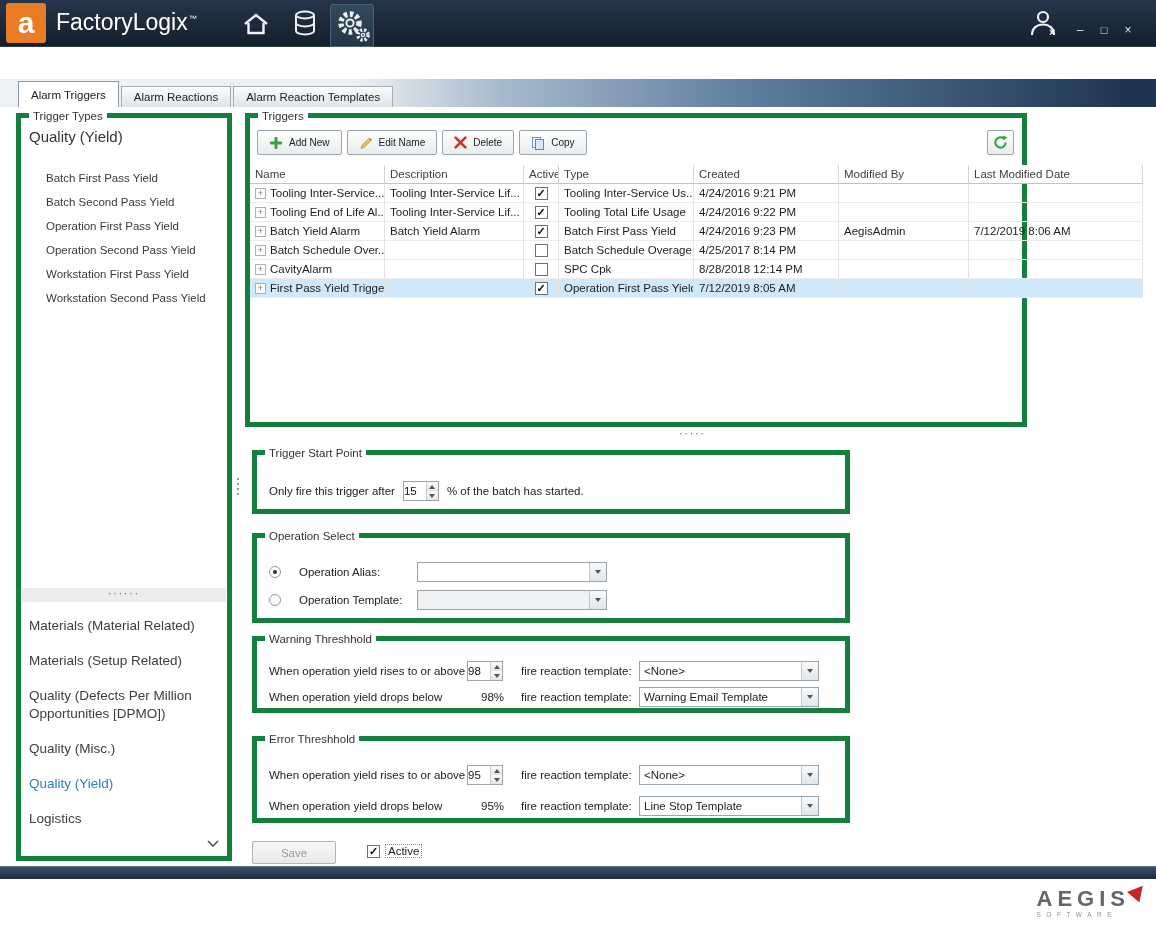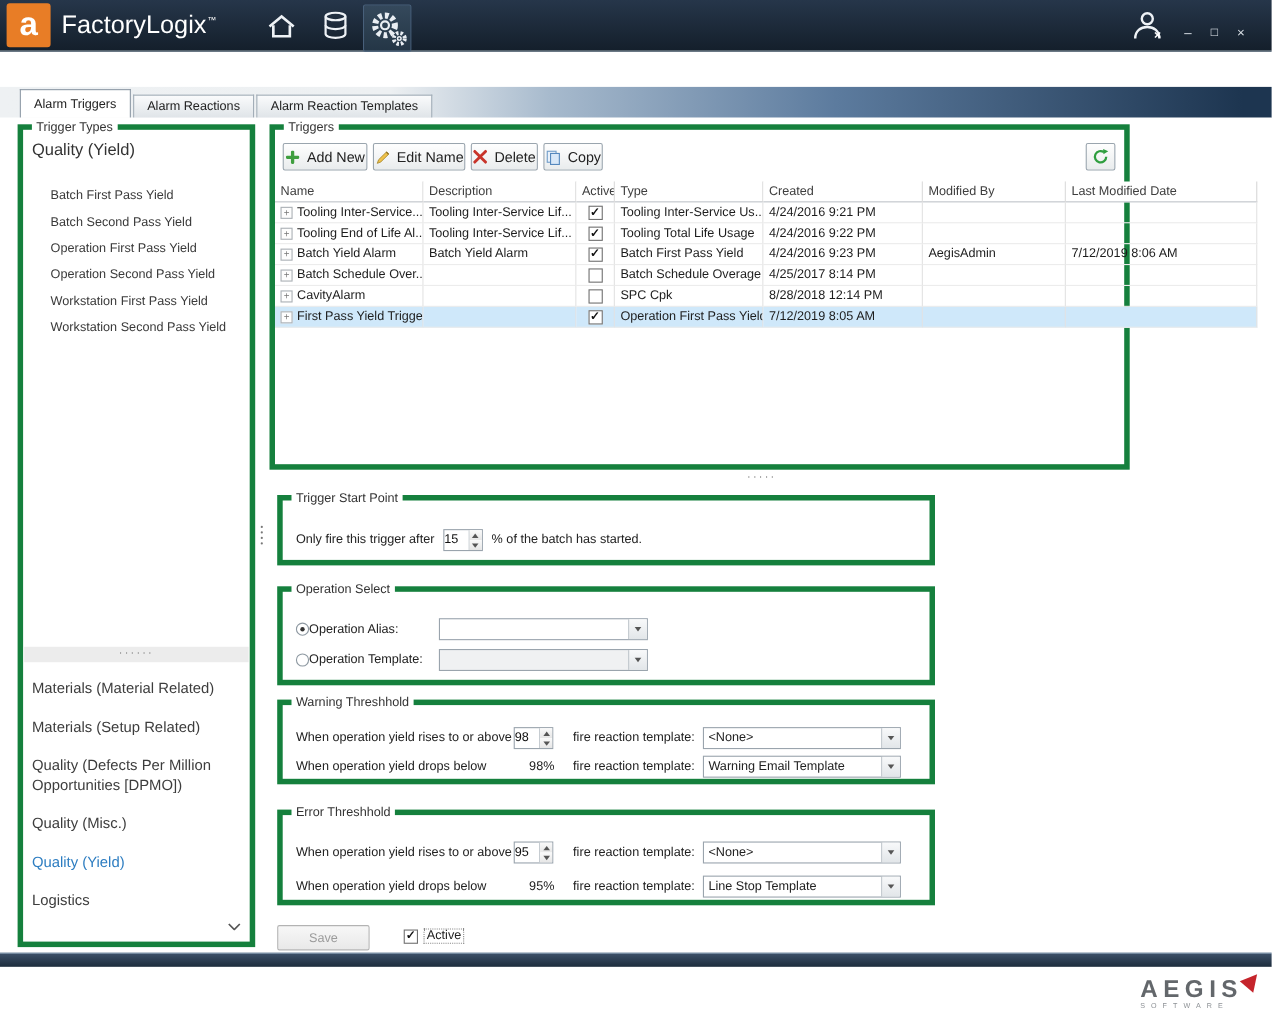--- a/index.html
+++ b/index.html
@@ -45,39 +45,39 @@
 .yield-item{height:24px;line-height:24px;padding-left:25px;font-size:11.5px;color:#3a3a3a;white-space:nowrap;cursor:pointer}
 .left-splitter{position:absolute;left:1px;top:470px;width:calc(100% - 2px);height:14px;background:#ececec;text-align:center;font-size:10px;line-height:11px;color:#666;letter-spacing:2px;cursor:row-resize}
 .cat-list{position:absolute;left:8px;top:499px;width:198px}
 .cat-item{font-size:13.5px;color:#3d3d3d;line-height:18px;margin-bottom:17px;cursor:pointer}
 .cat-item.selected{color:#2d7dc1}
 .scroll-chevron{position:absolute;right:8px;bottom:5px;cursor:pointer}
 
 
 .gb-trig{left:245px;top:6px;width:782px;height:314px}
 .toolbar{position:absolute;left:7px;top:12px;display:flex;gap:5px}
-.tbtn{height:25px;border:1px solid #9aa5ae;background:linear-gradient(#fefefe,#e9eced);display:flex;align-items:center;gap:6px;padding:0 1px;font-size:13px;color:#222;border-radius:2px;cursor:pointer;white-space:nowrap}
+.tbtn{height:25px;border:1px solid #9aa5ae;background:linear-gradient(#fefefe,#e9eced);display:flex;align-items:center;gap:6px;padding:0 11px;font-size:10px;color:#222;border-radius:2px;cursor:pointer;white-space:nowrap}
 .refresh-btn{position:absolute;right:8px;top:12px;width:27px;height:25px;border:1px solid #9aa5ae;background:linear-gradient(#fefefe,#e9eced);border-radius:2px;display:flex;align-items:center;justify-content:center;cursor:pointer}
 .table{position:absolute;left:0;top:47px;width:893px;display:grid;grid-template-columns:135px 139px 35px 135px 145px 130px 1fr;font-size:11.5px}
 .th{height:19px;line-height:18px;padding-left:5px;color:#3e3e3e;border-right:1px solid #d8d8d8;border-bottom:1px solid #bfc4c9;background:#fff;white-space:nowrap;overflow:hidden;cursor:pointer}
 .trow{display:contents;cursor:pointer}
 .td{height:19px;padding-left:5px;color:#1d1d1d;border-right:1px solid #e3e3e3;border-bottom:1px solid #ececec;white-space:nowrap;overflow:hidden;display:flex;align-items:center;gap:4px}
 .trow.selected .td{background:#cfe8fa}
 .expand{width:11px;height:11px;border:1px solid #aab0b5;color:#777;font-size:9px;line-height:9px;text-align:center;flex:none;background:#fdfdfd;cursor:pointer}
 .td-active{justify-content:center;padding-left:0}
 .cbx{width:13px;height:13px;border:1px solid #707070;background:#fff;display:flex;align-items:center;justify-content:center;font-size:11px;line-height:11px;color:#111;font-weight:bold;flex:none;cursor:pointer}
 .center-splitter{position:absolute;left:245px;top:321px;width:895px;text-align:center;font-size:10px;color:#555;letter-spacing:2px;cursor:row-resize}
 
 
 .gb-start{left:252px;top:343px;width:598px;height:64px}
 .gs-row{position:absolute;left:12px;top:26px;display:flex;align-items:center;font-size:11.5px;color:#222}
 .gb-opsel{left:252px;top:426px;width:598px;height:90px}
 .os-row{position:absolute;left:12px;display:flex;align-items:center;font-size:11.5px;color:#222}
 .os-row1{top:24px}.os-row2{top:52px}
-.os-label{margin-left:0;width:118px;cursor:pointer}
+.os-label{margin-left:18px;width:118px;cursor:pointer}
 .gb-warn{left:252px;top:529px;width:598px;height:77px}
 .gb-err{left:252px;top:629px;width:598px;height:87px}
 .wt-row{position:absolute;left:12px;display:flex;align-items:center;font-size:11.5px;color:#222}
 .wt-r1{top:20px}.wt-r2{top:46px}
 .et-r1{top:24px}.et-r2{top:55px}
 .wt-label1{width:198px}
 .wt-mid{width:50px;display:flex}
 .wt-val{width:50px;padding-left:14px}
 .wt-fire{width:118px;margin-left:4px}
 

